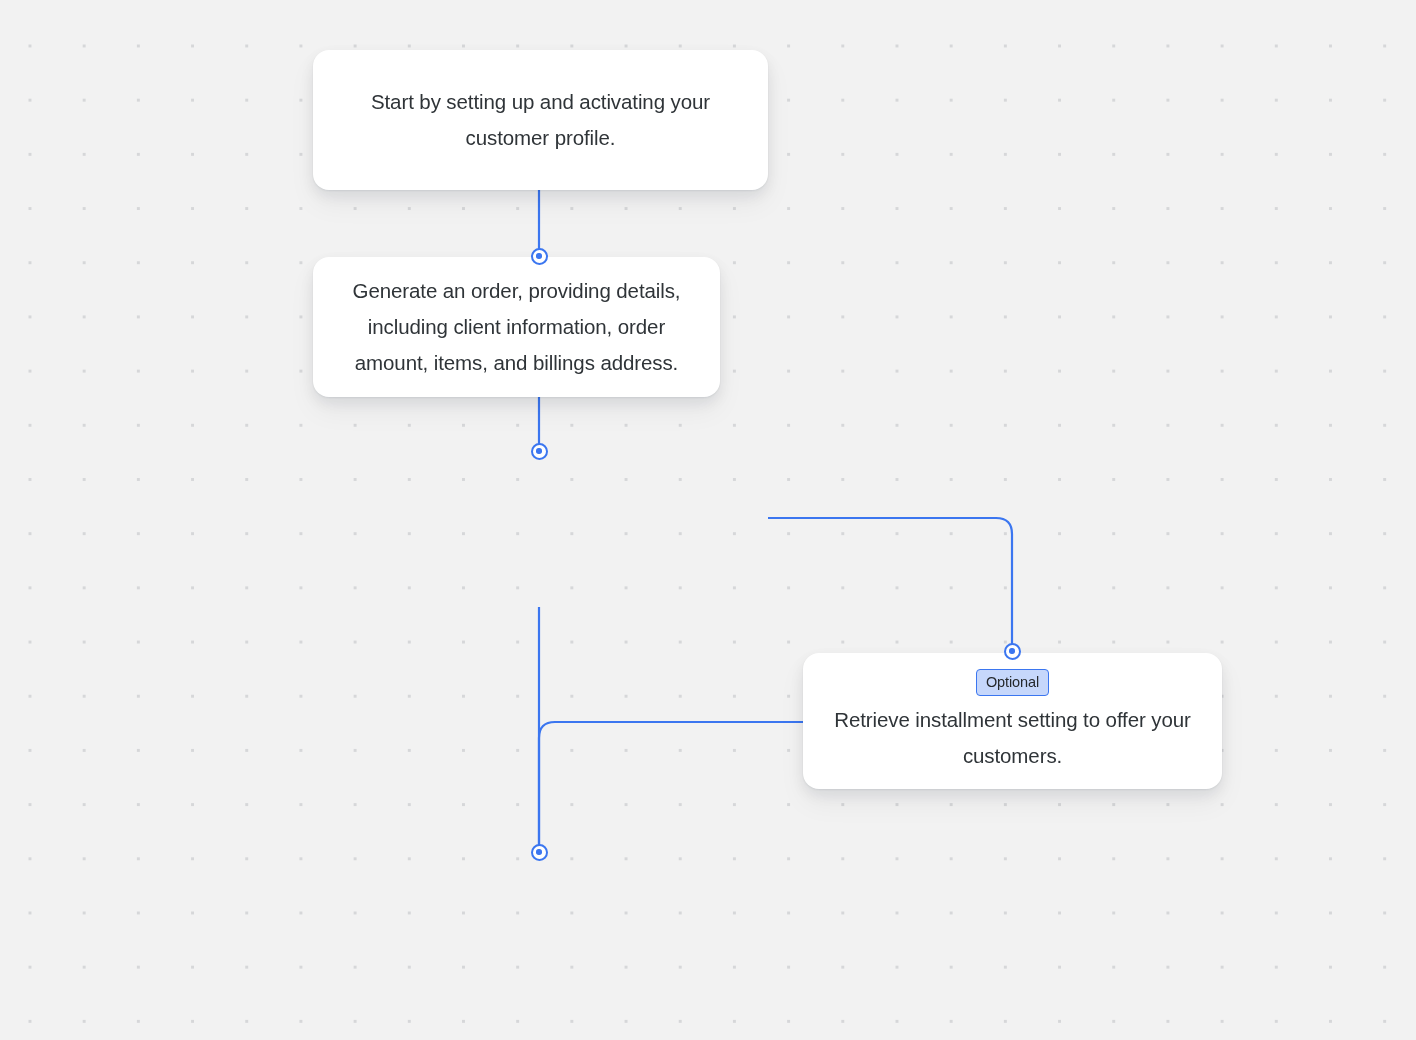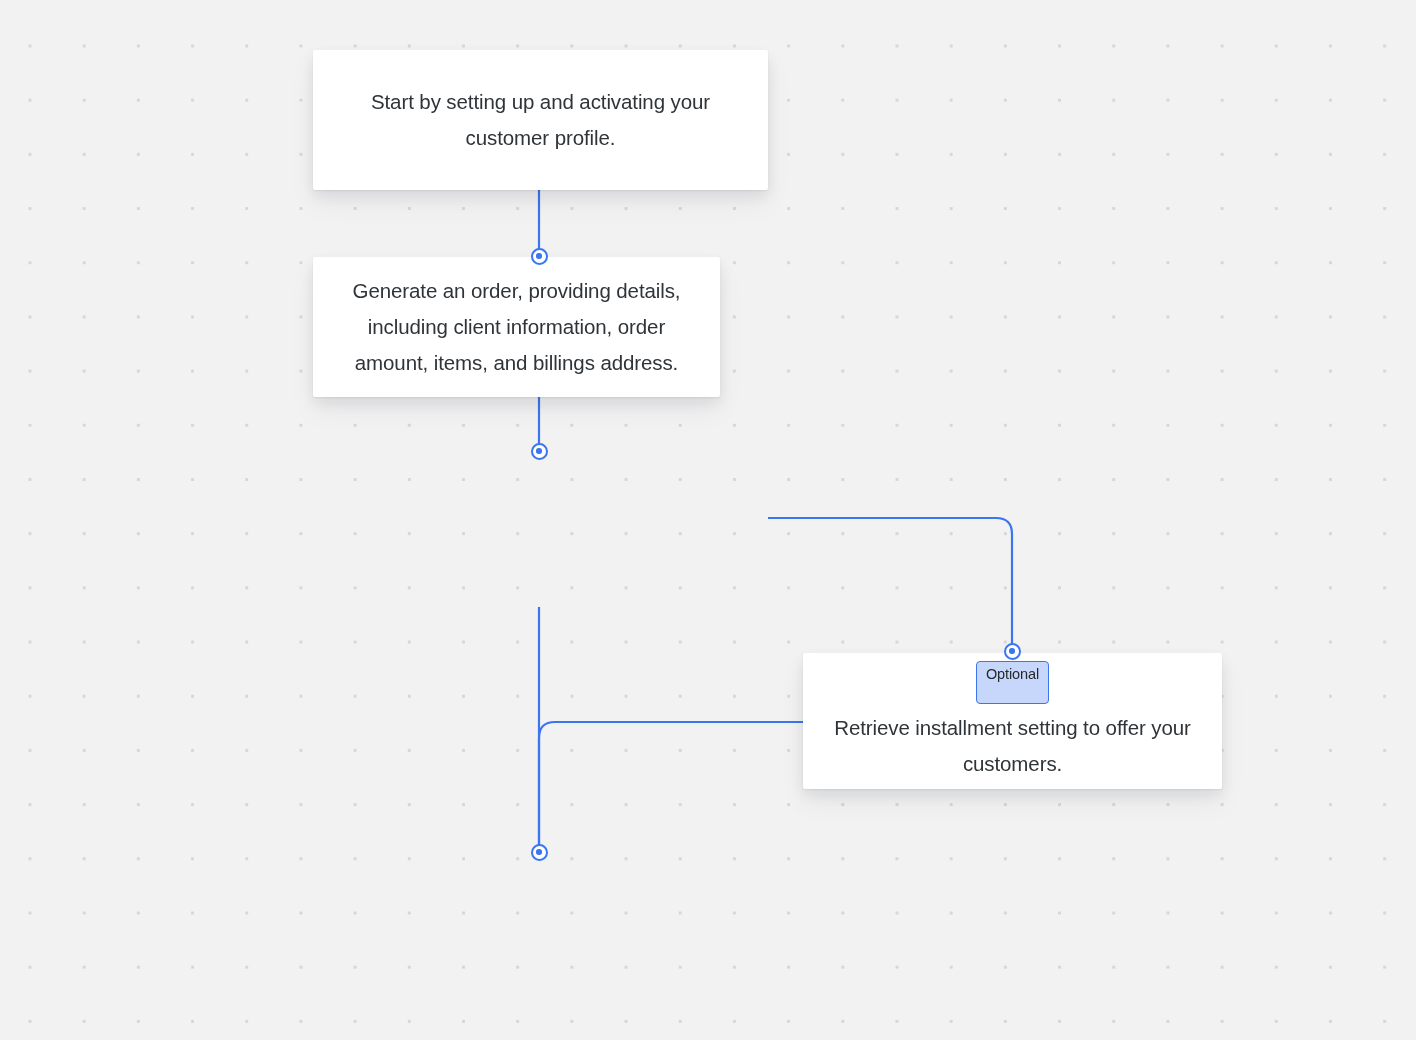--- a/index.html
+++ b/index.html
@@ -33,21 +33,21 @@
     height: 1040px;
     pointer-events: none;
     z-index: 1;
   }
 
   
   .node {
     position: absolute;
     z-index: 2;
     background: #ffffff;
-    border-radius: 2px;
+    border-radius: 16px;
     box-shadow: 0 1px 2px rgba(16,24,40,0.07),
                 0 6px 14px rgba(16,24,40,0.08),
                 0 14px 28px rgba(16,24,40,0.05);
     display: flex;
     flex-direction: column;
     align-items: center;
     justify-content: center;
     box-sizing: border-box;
     padding: 14px 22px;
   }
@@ -64,21 +64,21 @@
 
   .badge {
     display: inline-block;
     background: #c6d7fb;
     border: 1.5px solid #3b76f0;
     border-radius: 4px;
     color: #25282c;
     font-size: 14.5px;
     line-height: 18px;
     font-weight: 400;
-    padding: 3px 9px 20px;
+    padding: 3px 9px 4px;
     margin-bottom: 6px;
     letter-spacing: -0.1px;
   }
 
   
   #node-1 { left: 313px; top: 50px;  width: 455px; height: 140px; }
   #node-2 { left: 313px; top: 257px; width: 407px; height: 140px; }
   #node-3 { left: 313px; top: 451px; width: 455px; height: 156px; }
   #node-4 { left: 803px; top: 653px; width: 419px; height: 136px; }
   #node-5 { left: 330px; top: 852px; width: 418px; height: 140px; }

